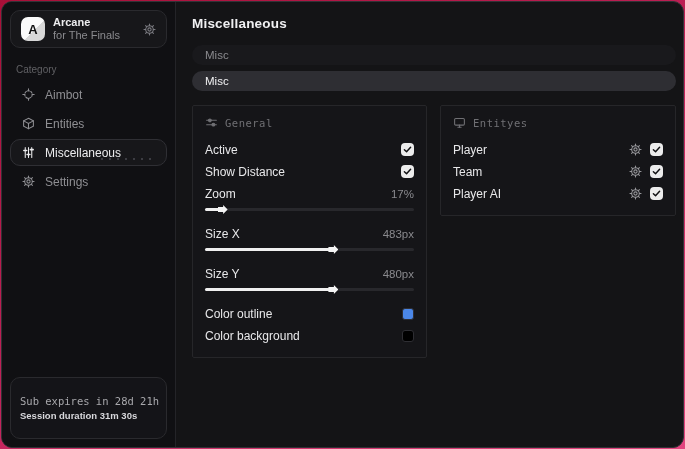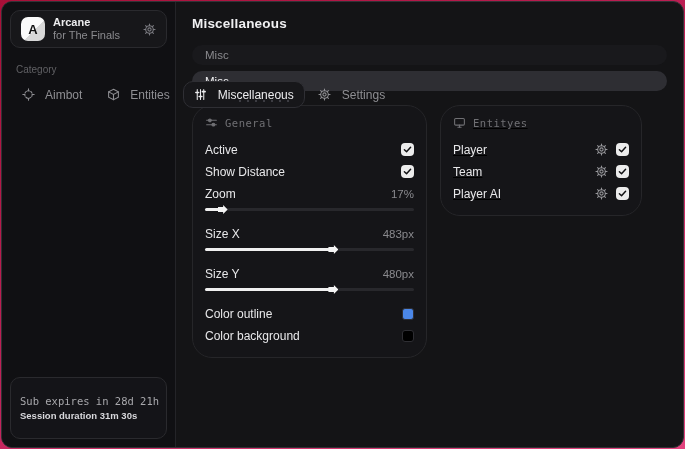--- a/index.html
+++ b/index.html
@@ -37,21 +37,21 @@
     display: flex; align-items: center; justify-content: center;
     flex: 0 0 24px;
   }
   .app-titles { line-height: 1.15; }
   .app-name { font-size: 11px; font-weight: 700; color: #ececee; }
   .app-sub  { font-size: 11px; color: #8a8a8e; }
   .app-gear { margin-left: auto; color: #7c7c82; display:flex; }
   .category {
     margin: 16px 6px 6px; font-size: 10px; color: #606064;
   }
-  .nav { display: flex; flex-direction: row; gap: 2px; }
+  .nav { display: flex; flex-direction: column; gap: 2px; }
   .nav-item {
     position: relative;
     display: flex; align-items: center; gap: 10px;
     height: 27px; padding: 0 10px;
     color: #8f8f93; font-size: 12px;
     border: 1px solid transparent; border-radius: 10px;
     cursor: default;
   }
   .nav-item.active {
     border-color: #2f2f34; background: #17171a; color: #ececee;
@@ -84,23 +84,23 @@
   .tabs { display: flex; gap: 6px; margin-bottom: 14px; flex-direction: column; }
   .tab {
     padding: 4px 13px; border-radius: 999px;
     font-size: 11.5px; color: #8a8a8e; background: #19191c; cursor: default;
   }
   .tab.active { background: #2e2e33; color: #f0f0f2; }
   .panels { display: flex; gap: 13px; align-items: flex-start; }
   .panel {
     width: 235px;
     border: 1px solid #262629; background: #151518;
-    border-radius: 20px; padding: 10px 12px;
-  }
-  .panel.entities { width: 202px; text-decoration: underline; }
+    border-radius: 2px; padding: 10px 12px;
+  }
+  .panel.entities { width: 236px; }
   .panel-header {
     display: flex; align-items: center; gap: 7px;
     font-family: "DejaVu Sans Mono", monospace;
     font-size: 10.5px; letter-spacing: .5px; color: #707074;
     margin-bottom: 10px;
   }
   .row {
     display: flex; align-items: center; justify-content: space-between;
     min-height: 21px; margin-bottom: 1px;
   }

